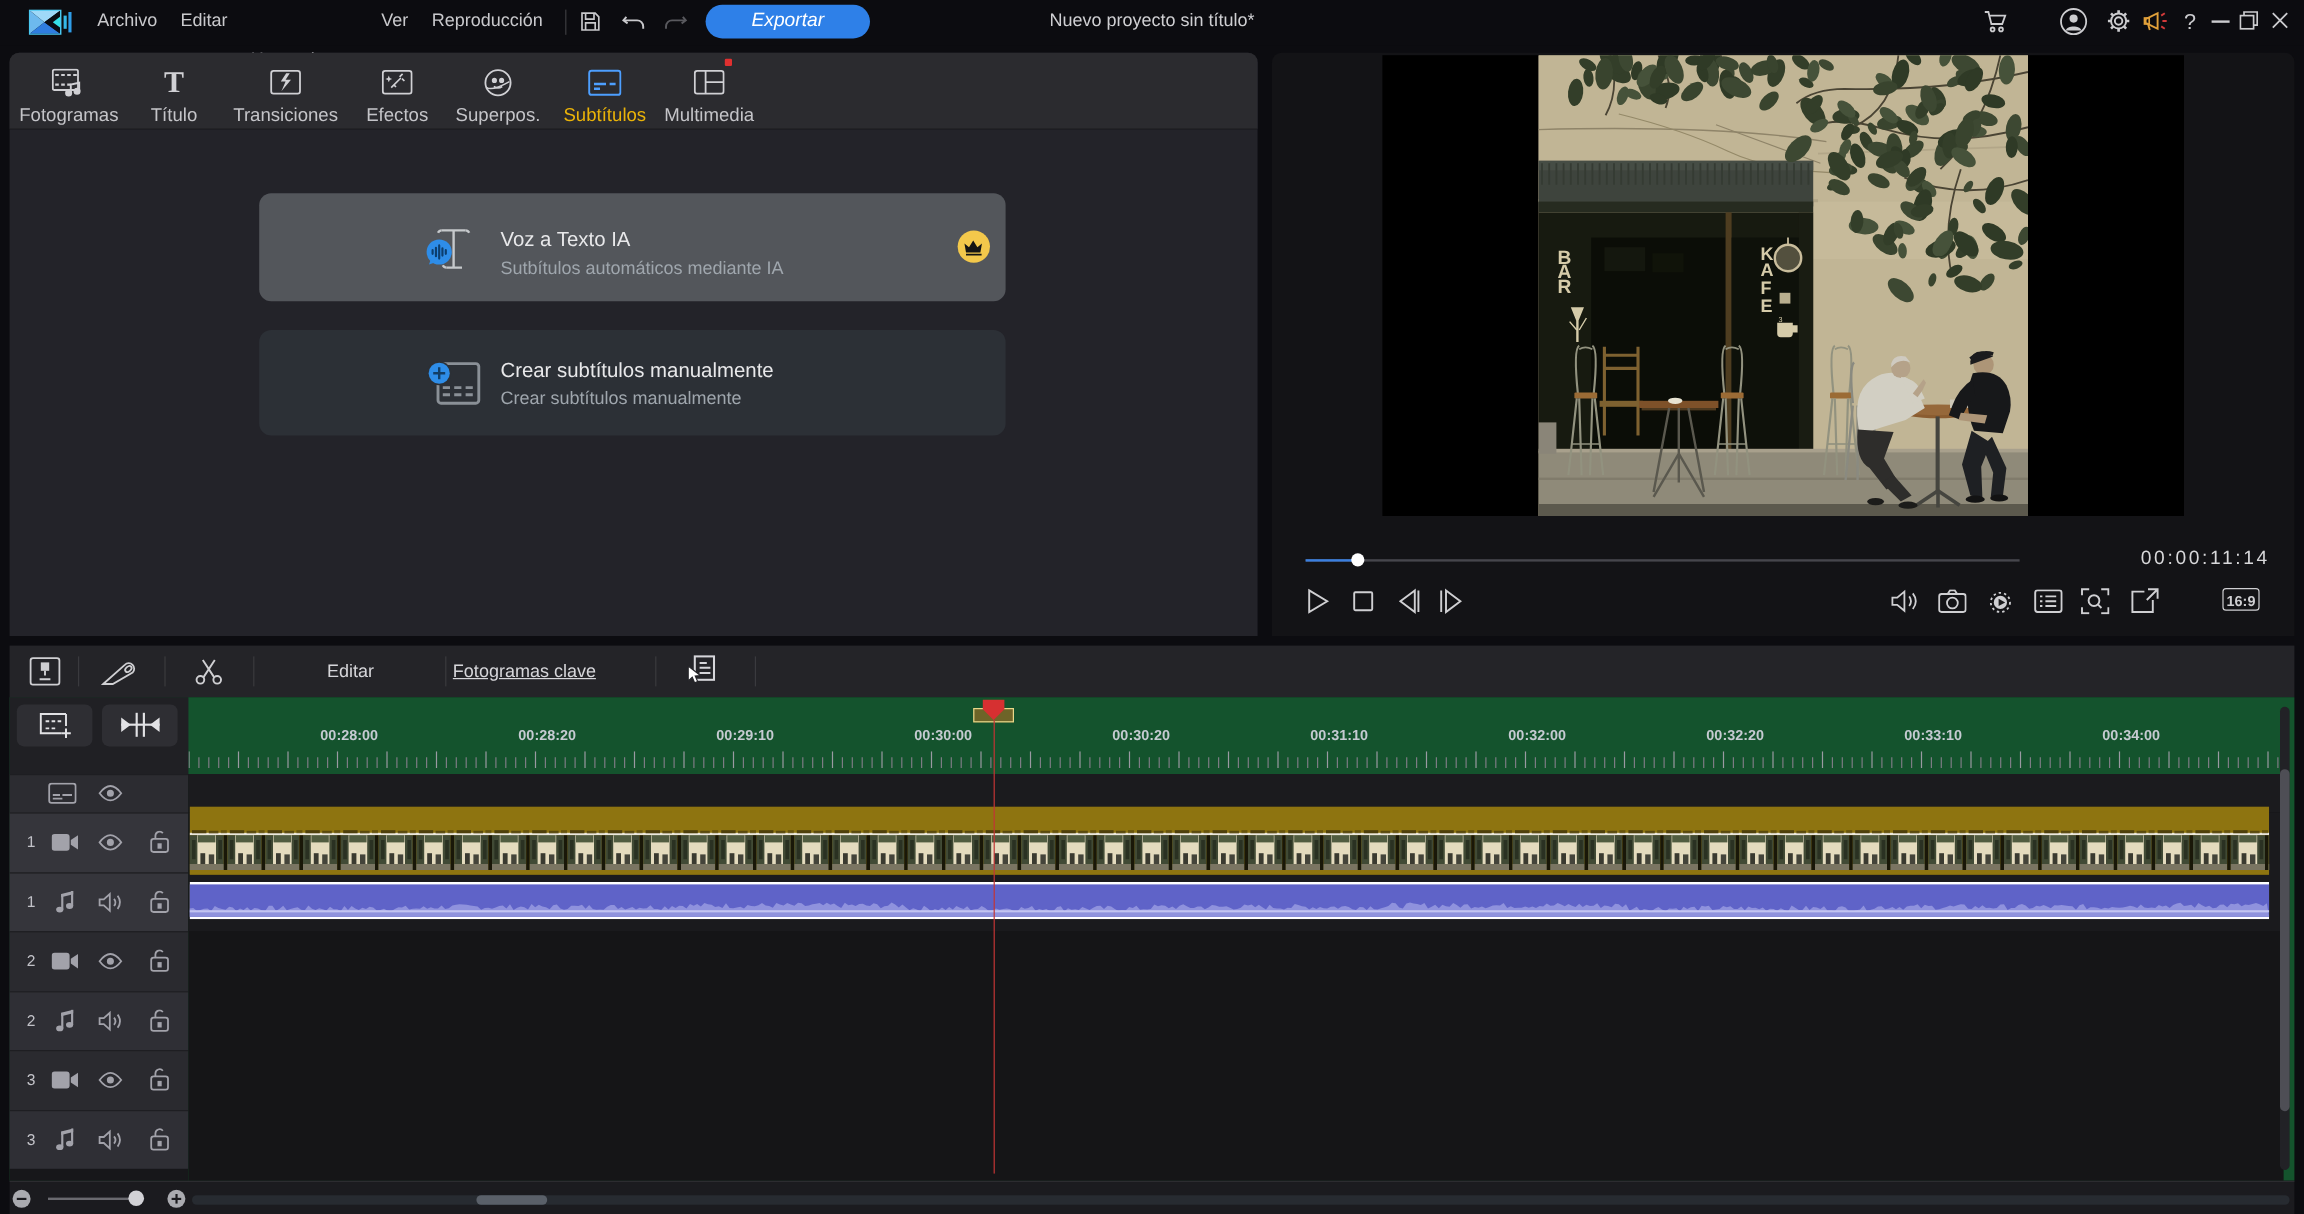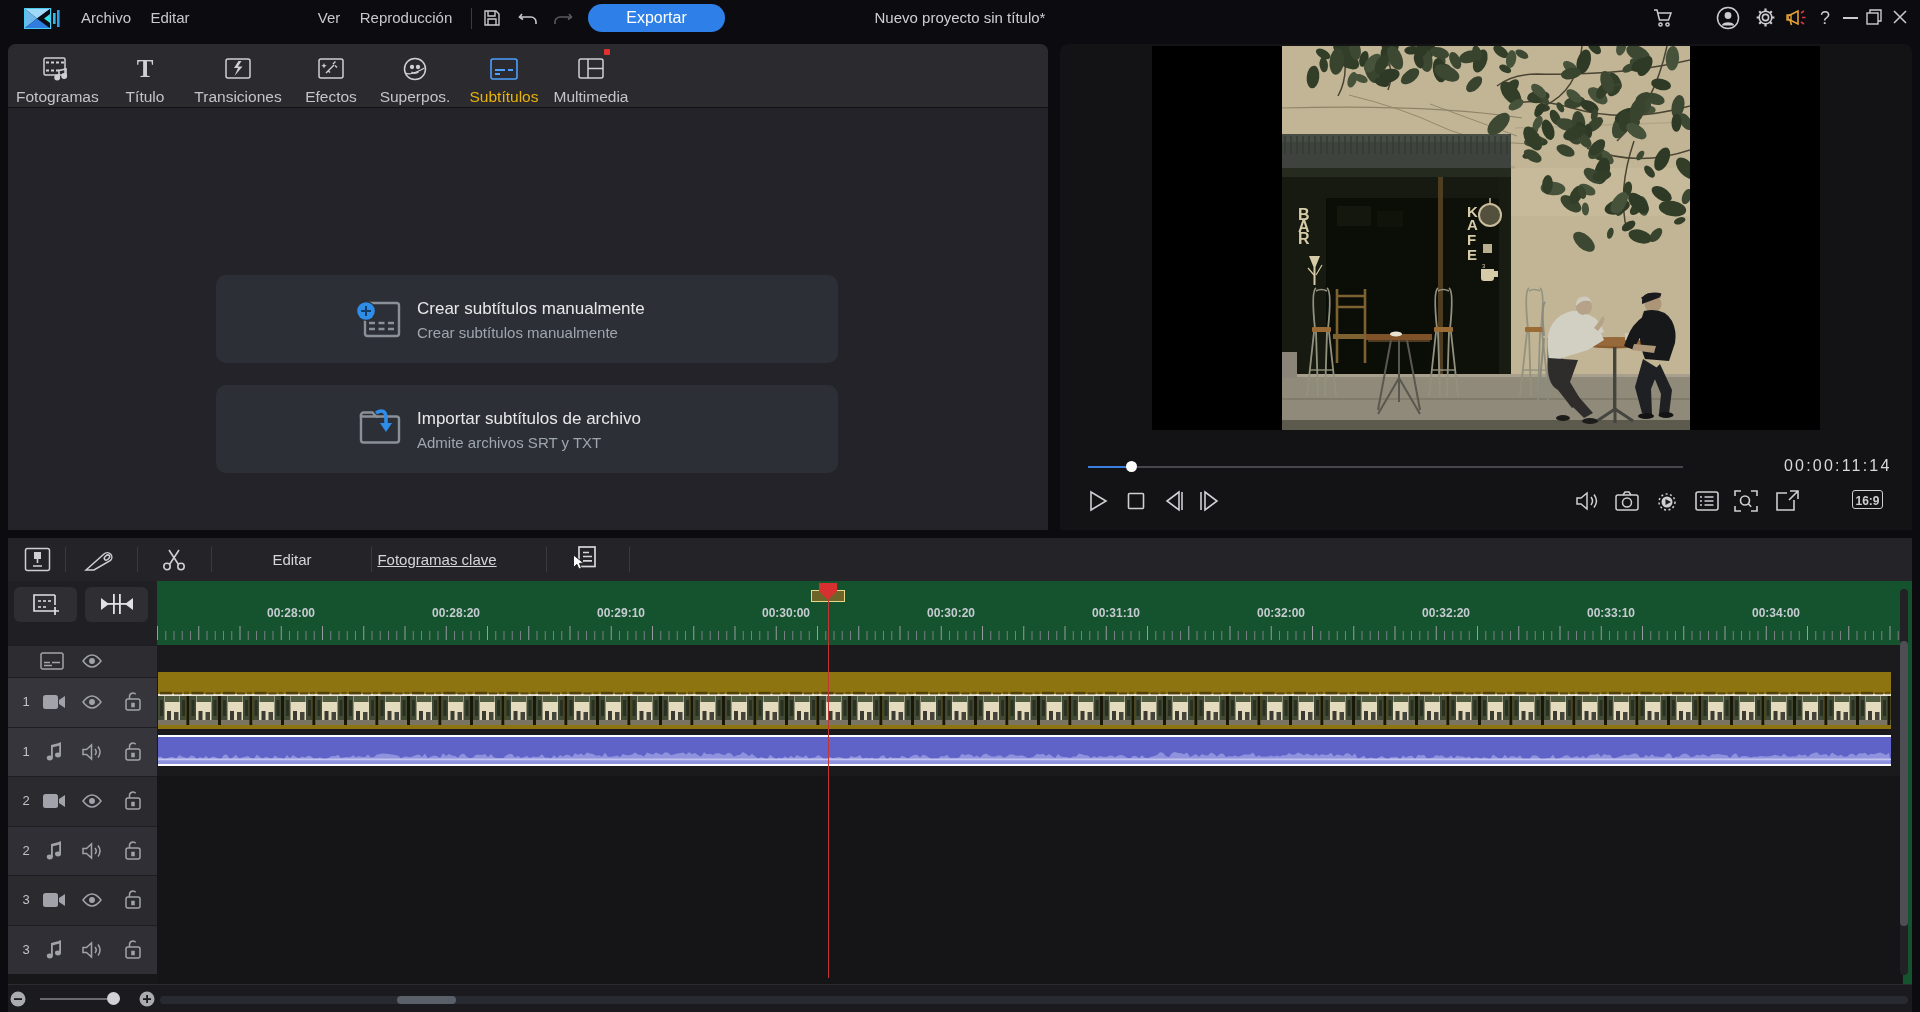--- a/index.html
+++ b/index.html
@@ -4,21 +4,21 @@
 <style>
   * { margin:0; padding:0; box-sizing:border-box; }
   html,body { width:1920px; height:1012px; background:#0c0c10; overflow:hidden;
     font-family:"Liberation Sans", sans-serif; }
   .abs { position:absolute; }
   #app { position:relative; width:1920px; height:1012px; }
   
   #topbar { position:absolute; left:0; top:0; width:1920px; height:38px; background:#0c0c10; }
   .menu { position:absolute; top:0; height:36px; line-height:36px; color:#c9c9cc; font-size:15px; text-align:center; }
   #exportBtn { position:absolute; left:588px; top:4px; width:137px; height:28px; background:#2e80e8;
-    border-radius:14px; color:#fff; font-size:16px; text-align:center; line-height:28px; }
+    border-radius:14px; color:#fff; font-size:16px; text-align:center; line-height:28px;font-style:italic; }
   #projTitle { position:absolute; left:860px; top:0; width:200px; height:36px; line-height:36px;
     color:#cfcfd2; font-size:15px; text-align:center; }
   
   #leftpanel { position:absolute; left:8px; top:44px; width:1040px; height:486px;
     background:#232329; border-radius:8px 8px 0 0; }
   #tabbar { position:absolute; left:0; top:0; width:1040px; height:64px; background:#2b2b2f; border-radius:8px 8px 0 0; }
   .tab { position:absolute; top:0; height:64px; text-align:center; color:#c4c4c8; font-size:15.5px; }
   .tab .lbl { position:absolute; left:0; right:0; top:44px; }
   .tab svg { position:absolute; top:13px; left:50%; transform:translateX(-50%); }
   .card { position:absolute; left:208px; width:622px; border-radius:10px; }
@@ -165,43 +165,53 @@
       <div class="tab" style="left:544px;width:78px;">
         <svg width="26" height="24" viewBox="0 0 26 24" fill="none" stroke="#d0d0d4" stroke-width="1.5">
           <rect x="1" y="2" width="24" height="19" rx="2"></rect>
           <path d="M10 2 v19 M10 11.5 h15"></path>
         </svg>
         <div class="lbl">Multimedia</div>
         <div class="abs" style="left:52px;top:5px;width:6px;height:6px;background:#e03030;border-radius:1px;"></div>
       </div>
     </div>
 
+    <div class="card" style="top:117px;height:90px;background:#53565b;">
+      <svg class="abs" style="left:139px;top:28px" width="46" height="38" viewBox="0 0 46 38">
+        <g fill="none" stroke="#c6c9cc" stroke-width="2">
+          <path d="M13 3 h10 m10 0 h-10 m0 0 v30 m-6 1 h13"></path>
+          <path d="M13 3 q-2 0 -3 2 M33 3 q2 0 3 2 M17 34 q-2 0 -3 -2"></path>
+        </g>
+        <circle cx="11" cy="21" r="10.5" fill="#2e8de8"></circle>
+        <g stroke="#0c3e6e" stroke-width="1.8" stroke-linecap="round">
+          <path d="M5.5 19.5 v3 M8.3 17.5 v7 M11 15.5 v11 M13.7 18 v6 M16.5 19.5 v3"></path>
+        </g>
+        <path d="M4 27 l-1.5 4.5 l5 -1.8 z" fill="#2e8de8"></path>
+      </svg>
+      <div class="t1" style="top:29px;">Voz a Texto IA</div>
+      <div class="t2" style="top:54px;">Sutbítulos automáticos mediante IA</div>
+      <div class="abs" style="left:582px;top:31px;width:27px;height:27px;border-radius:50%;background:#f3c84b;">
+        <svg width="27" height="27" viewBox="0 0 27 27">
+          <path d="M7 18.5 l-1.3 -7.5 l3.8 3 l3.5 -5.5 l3.5 5.5 l3.8 -3 l-1.3 7.5 z M7 19.5 h13 v1.5 h-13 z" fill="#141414"></path>
+        </svg>
+      </div>
+    </div>
     <div class="card" style="top:231px;height:88px;background:#2c3036;">
       <svg class="abs" style="left:139px;top:24px" width="46" height="40" viewBox="0 0 46 40">
         <rect x="10" y="4" width="34" height="33" rx="2.5" fill="none" stroke="#8a9097" stroke-width="2.4"></rect>
         <g stroke="#8a9097" stroke-width="2.4" stroke-dasharray="6 3.5">
           <path d="M14 24 h26"></path>
             <path d="M14 30 h26"></path>
         </g>
         <circle cx="11" cy="12" r="10" fill="#2c3036"></circle>
         <circle cx="11" cy="12" r="8.8" fill="#2e8de8"></circle>
         <path d="M11 7 v10 M6 12 h10" stroke="#123e66" stroke-width="2"></path>
       </svg>
       <div class="t1" style="top:24px;">Crear subtítulos manualmente</div>
       <div class="t2" style="top:49px;">Crear subtítulos manualmente</div>
-    </div>
-    <div class="card" style="top:341px;height:88px;background:#2c3036;">
-      <svg class="abs" style="left:143px;top:22px" width="42" height="42" viewBox="0 0 42 42">
-        <path d="M2 8 a2.5 2.5 0 0 1 2.5 -2.5 h9 l3.5 4 h-15z" fill="none" stroke="#8a9097" stroke-width="2.4"></path>
-        <path d="M2 7 v26 a2.5 2.5 0 0 0 2.5 2.5 h33 a2.5 2.5 0 0 0 2.5 -2.5 v-21 a2.5 2.5 0 0 0 -2.5 -2.5 h-20.5" fill="none" stroke="#8a9097" stroke-width="2.4"></path>
-        <path d="M17 6 c6 -4 10 -2 10 5 v7" fill="none" stroke="#2e8de8" stroke-width="3.6"></path>
-        <path d="M21 16 h12 l-6 9 z" fill="#2e8de8"></path>
-      </svg>
-      <div class="t1" style="top:24px;">Importar subtítulos de archivo</div>
-      <div class="t2" style="top:49px;">Admite archivos SRT y TXT</div>
     </div>
   </div>
 
   <div id="preview">
     <div id="stage"></div>
     <svg class="abs" style="left:222px;top:2px" width="408" height="384" viewBox="0 0 408 384" id="photo">
         <rect width="408" height="384" fill="#c6ba9a"></rect>
         <rect y="0" width="408" height="122" fill="#c1b595"></rect>
         <rect x="229" y="170" width="179" height="160" fill="#bcb090" opacity="0.5"></rect>
         <rect y="120" width="233" height="2.5" fill="#b2a688"></rect>

